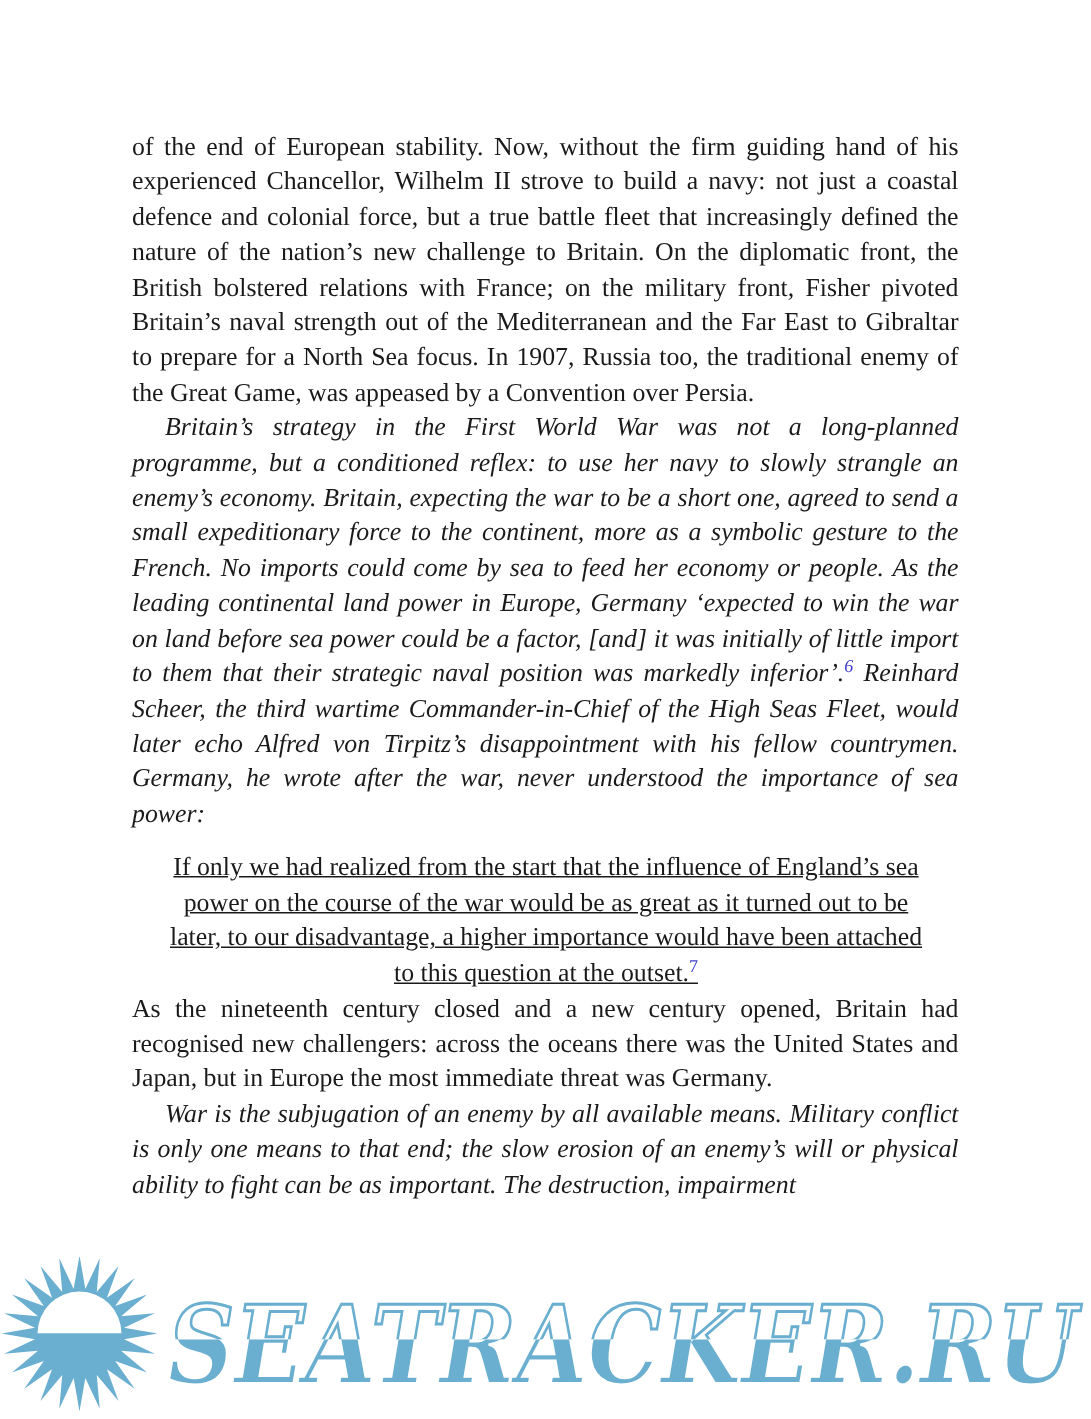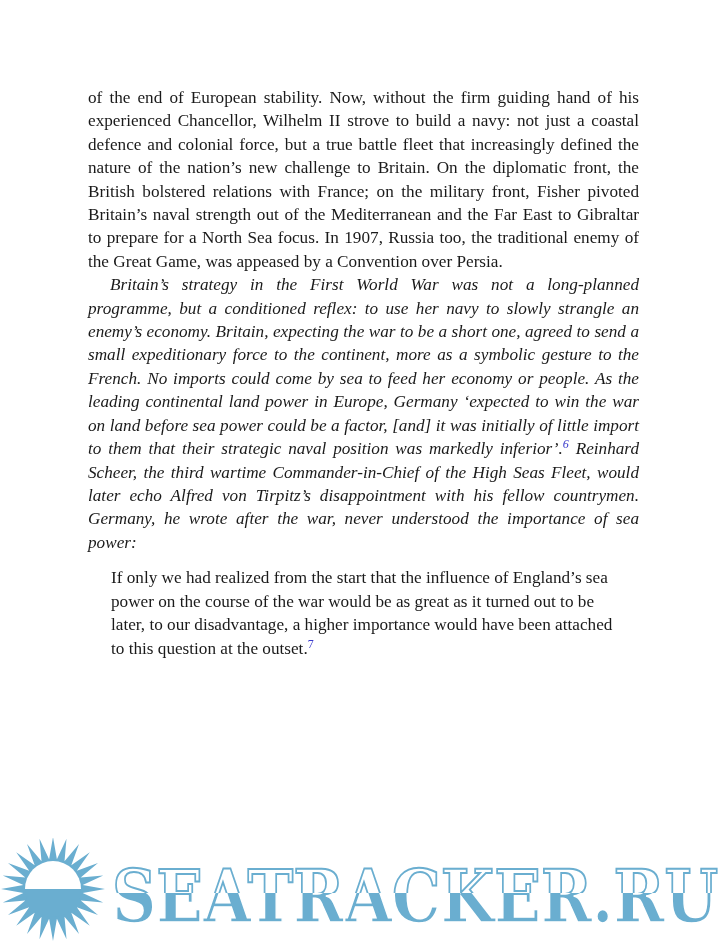--- a/index.html
+++ b/index.html
@@ -27,48 +27,52 @@
     .page p {
       margin: 0;
     }
     .page p.indent {
       text-indent: 22px;
       font-style: italic;
     }
     .page blockquote {
       margin: 12px 22px 0 23px;
       padding: 0;
-      text-align: left;
+      text-align: center;
       line-height: 23.6px;
+      text-decoration: underline;
     }
     .fn {
       color: #3a3acc;
       font-size: 12px;
       vertical-align: 6px;
       line-height: 0;
       cursor: pointer;
     }
     .watermark {
       position: absolute;
       left: 0;
       top: 838px;
       width: 727px;
       height: 108px;
+      font-style: italic;
     }
     .watermark svg {
       display: block;
     }
   </style>
 </head>
 <body>
 
 <div class="page">
   <p>of the end of European stability. Now, without the firm guiding hand of his experienced Chancellor, Wilhelm II strove to build a navy: not just a coastal defence and colonial force, but a true battle fleet that increasingly defined the nature of the nation’s new challenge to Britain. On the diplomatic front, the British bolstered relations with France; on the military front, Fisher pivoted Britain’s naval strength out of the Mediterranean and the Far East to Gibraltar to prepare for a North Sea focus. In 1907, Russia too, the traditional enemy of the Great Game, was appeased by a Convention over Persia.</p>
   <p class="indent"><span>Britain’s strategy in the First World War was not a long-planned programme, but a conditioned reflex: to use her navy to slowly strangle an enemy’s economy. Britain, expecting the war to be a short one, agreed to send a small expeditionary force to the continent, more as a symbolic gesture to the French. No imports could come by sea to feed her economy or people. As the leading continental land power in Europe, Germany ‘expected to win the war on land before sea power could be a factor, [and] it was initially of little import to them that their strategic naval position was markedly inferior’.</span><sup class="fn">6</sup><span> Reinhard Scheer, the third wartime Commander-in-Chief of the High Seas Fleet, would later echo Alfred von Tirpitz’s disappointment with his fellow countrymen. Germany, he wrote after the war, never understood the importance of sea power:</span></p>
   <blockquote><span>If only we had realized from the start that the influence of England’s sea power on the course of the war would be as great as it turned out to be later, to our disadvantage, a higher importance would have been attached to this question at the outset.</span><sup class="fn">7</sup></blockquote>
+  <p>As the nineteenth century closed and a new century opened, Britain had recognised new challengers: across the oceans there was the United States and Japan, but in Europe the most immediate threat was Germany.</p>
+  <p class="indent">War is the subjugation of an enemy by all available means. Military conflict is only one means to that end; the slow erosion of an enemy’s will or physical ability to fight can be as important. The destruction, impairment</p>
 </div>
 
 <div class="watermark">
   <svg width="727" height="108" viewBox="0 0 727 108">
     <defs>
       <clipPath id="lowerHalf">
         <rect x="0" y="55" width="727" height="60"></rect>
       </clipPath>
       <clipPath id="upperHalf">
         <rect x="0" y="0" width="727" height="55"></rect>

